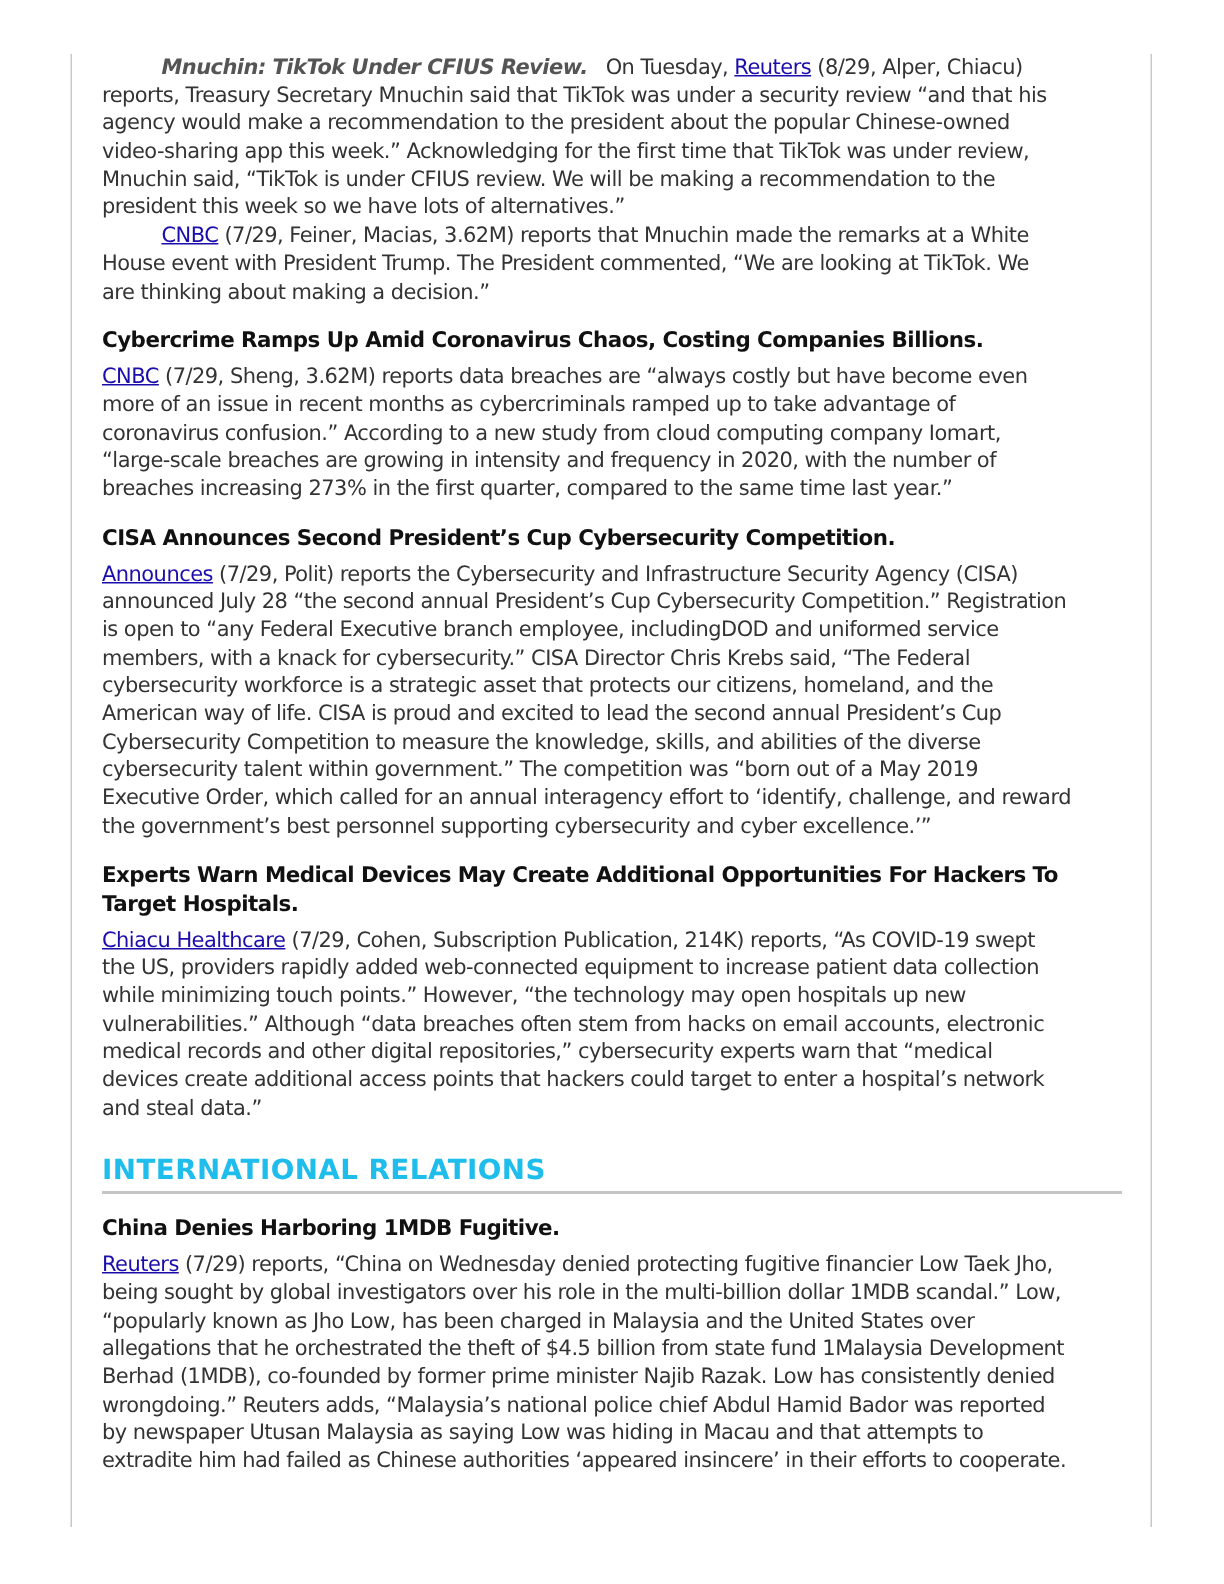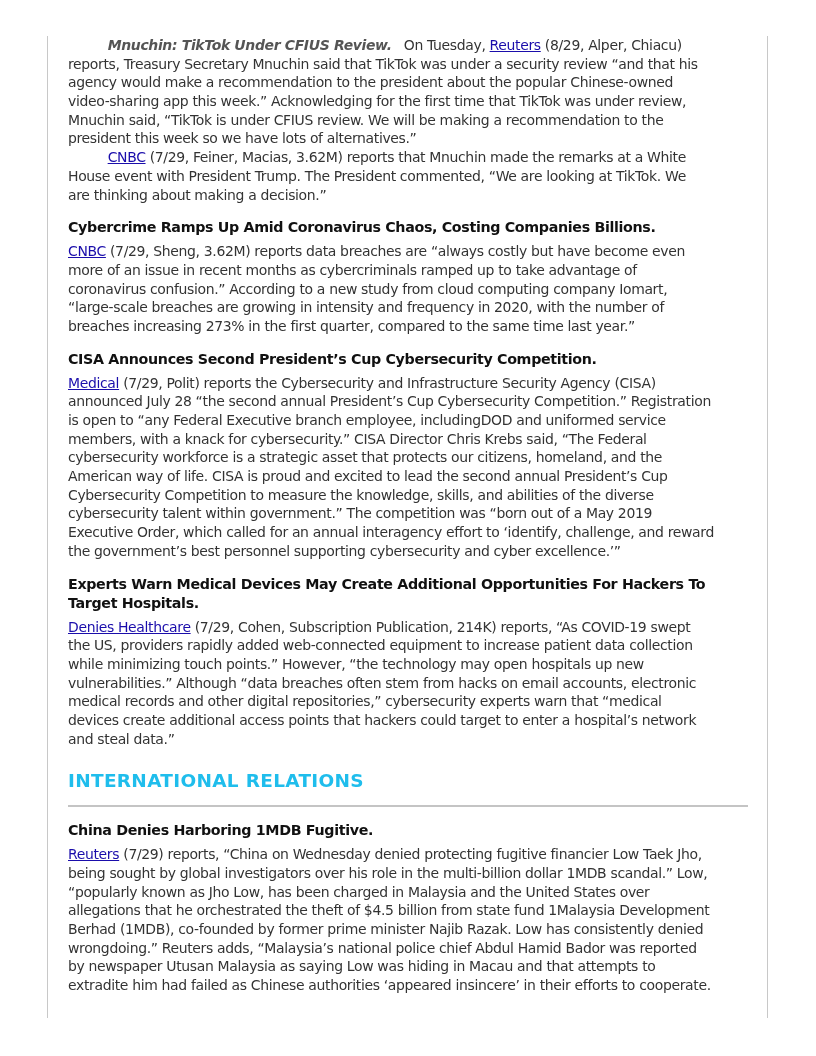--- a/index.html
+++ b/index.html
@@ -18,21 +18,21 @@
   .indent { padding-left: 40px; }
   a.link { color: #1a0dab; text-decoration: underline; }
   .lead-title { font-style: italic; font-weight: bold; color: #555555; }
   .headline { font-weight: bold; color: #111111; font-size: 14.4px; line-height: 19px; white-space: nowrap; }
   .story { margin-top: 0; }
   .gap-sm { height: 14px; }
   .gap-hl { height: 5px; }
   .section-title {
     font-family: "DejaVu Sans", sans-serif; font-weight: bold; font-size: 18.5px;
     color: #1fbdec; letter-spacing: 0.3px; line-height: 24px;
-    border-bottom: 2px solid #c4c4c4; padding-bottom: 12px; width: 680px;
+    border-bottom: 2px solid #c4c4c4; padding-bottom: 1px; width: 680px;
   }
 </style>
 </head>
 <body>
 
 <div class="frame"></div>
 
 <div class="content">
 
   <div class="story">
@@ -64,41 +64,41 @@
     <div class="line" style="letter-spacing: -0.35px; transform-origin: left center; transform: scaleX(0.991);">“large-scale breaches are growing in intensity and frequency in 2020, with the number of</div>
     <div class="line" style="letter-spacing: -0.35px; transform-origin: left center; transform: scaleX(0.991);">breaches increasing 273% in the first quarter, compared to the same time last year.”</div>
   </div>
 
   <div class="gap-sm"></div>
 
   <div class="story">
     <div class="headline" style="letter-spacing: -0.35px; transform-origin: left center; transform: scaleX(0.991);">CISA Announces Second President’s Cup Cybersecurity Competition.</div>
     <div class="gap-hl"></div>
     <div class="line" style="letter-spacing: -0.35px; transform-origin: left center; transform: scaleX(0.991);">
-      <a class="link" href="#">Medical</a><span> (7/29, Polit) reports the Cybersecurity and Infrastructure Security Agency (CISA)</span>
+      <a class="link" href="#">Announces</a><span> (7/29, Polit) reports the Cybersecurity and Infrastructure Security Agency (CISA)</span>
     </div>
     <div class="line" style="letter-spacing: -0.35px; transform-origin: left center; transform: scaleX(0.991);">announced July 28 “the second annual President’s Cup Cybersecurity Competition.” Registration</div>
     <div class="line" style="letter-spacing: -0.35px; transform-origin: left center; transform: scaleX(0.991);">is open to “any Federal Executive branch employee, includingDOD and uniformed service</div>
     <div class="line" style="letter-spacing: -0.35px; transform-origin: left center; transform: scaleX(0.991);">members, with a knack for cybersecurity.” CISA Director Chris Krebs said, “The Federal</div>
     <div class="line" style="letter-spacing: -0.35px; transform-origin: left center; transform: scaleX(0.991);">cybersecurity workforce is a strategic asset that protects our citizens, homeland, and the</div>
     <div class="line" style="letter-spacing: -0.35px; transform-origin: left center; transform: scaleX(0.991);">American way of life. CISA is proud and excited to lead the second annual President’s Cup</div>
     <div class="line" style="letter-spacing: -0.35px; transform-origin: left center; transform: scaleX(0.991);">Cybersecurity Competition to measure the knowledge, skills, and abilities of the diverse</div>
     <div class="line" style="letter-spacing: -0.35px; transform-origin: left center; transform: scaleX(0.991);">cybersecurity talent within government.” The competition was “born out of a May 2019</div>
     <div class="line" style="letter-spacing: -0.35px; transform-origin: left center; transform: scaleX(0.991);">Executive Order, which called for an annual interagency effort to ‘identify, challenge, and reward</div>
     <div class="line" style="letter-spacing: -0.35px; transform-origin: left center; transform: scaleX(0.991);">the government’s best personnel supporting cybersecurity and cyber excellence.’”</div>
   </div>
 
   <div class="gap-sm"></div>
 
   <div class="story">
     <div class="headline" style="letter-spacing: -0.35px; transform-origin: left center; transform: scaleX(0.991);">Experts Warn Medical Devices May Create Additional Opportunities For Hackers To</div>
     <div class="headline" style="letter-spacing: -0.35px; transform-origin: left center; transform: scaleX(0.991);">Target Hospitals.</div>
     <div class="gap-hl"></div>
     <div class="line" style="letter-spacing: -0.35px; transform-origin: left center; transform: scaleX(0.991);">
-      <a class="link" href="#">Denies Healthcare</a><span> (7/29, Cohen, Subscription Publication, 214K) reports, “As COVID-19 swept</span>
+      <a class="link" href="#">Chiacu Healthcare</a><span> (7/29, Cohen, Subscription Publication, 214K) reports, “As COVID-19 swept</span>
     </div>
     <div class="line" style="letter-spacing: -0.35px; transform-origin: left center; transform: scaleX(0.991);">the US, providers rapidly added web-connected equipment to increase patient data collection</div>
     <div class="line" style="letter-spacing: -0.35px; transform-origin: left center; transform: scaleX(0.991);">while minimizing touch points.” However, “the technology may open hospitals up new</div>
     <div class="line" style="letter-spacing: -0.35px; transform-origin: left center; transform: scaleX(0.991);">vulnerabilities.” Although “data breaches often stem from hacks on email accounts, electronic</div>
     <div class="line" style="letter-spacing: -0.35px; transform-origin: left center; transform: scaleX(0.991);">medical records and other digital repositories,” cybersecurity experts warn that “medical</div>
     <div class="line" style="letter-spacing: -0.35px; transform-origin: left center; transform: scaleX(0.991);">devices create additional access points that hackers could target to enter a hospital’s network</div>
     <div class="line" style="letter-spacing: -0.35px; transform-origin: left center; transform: scaleX(0.991);">and steal data.”</div>
   </div>
 
   <div style="height:21px"></div>

